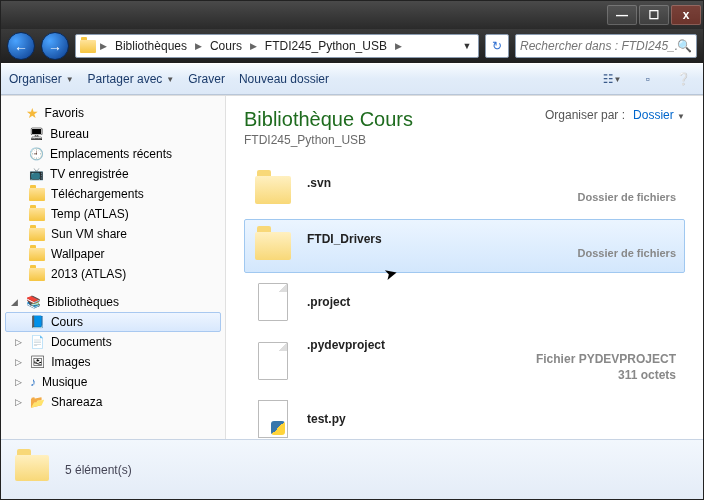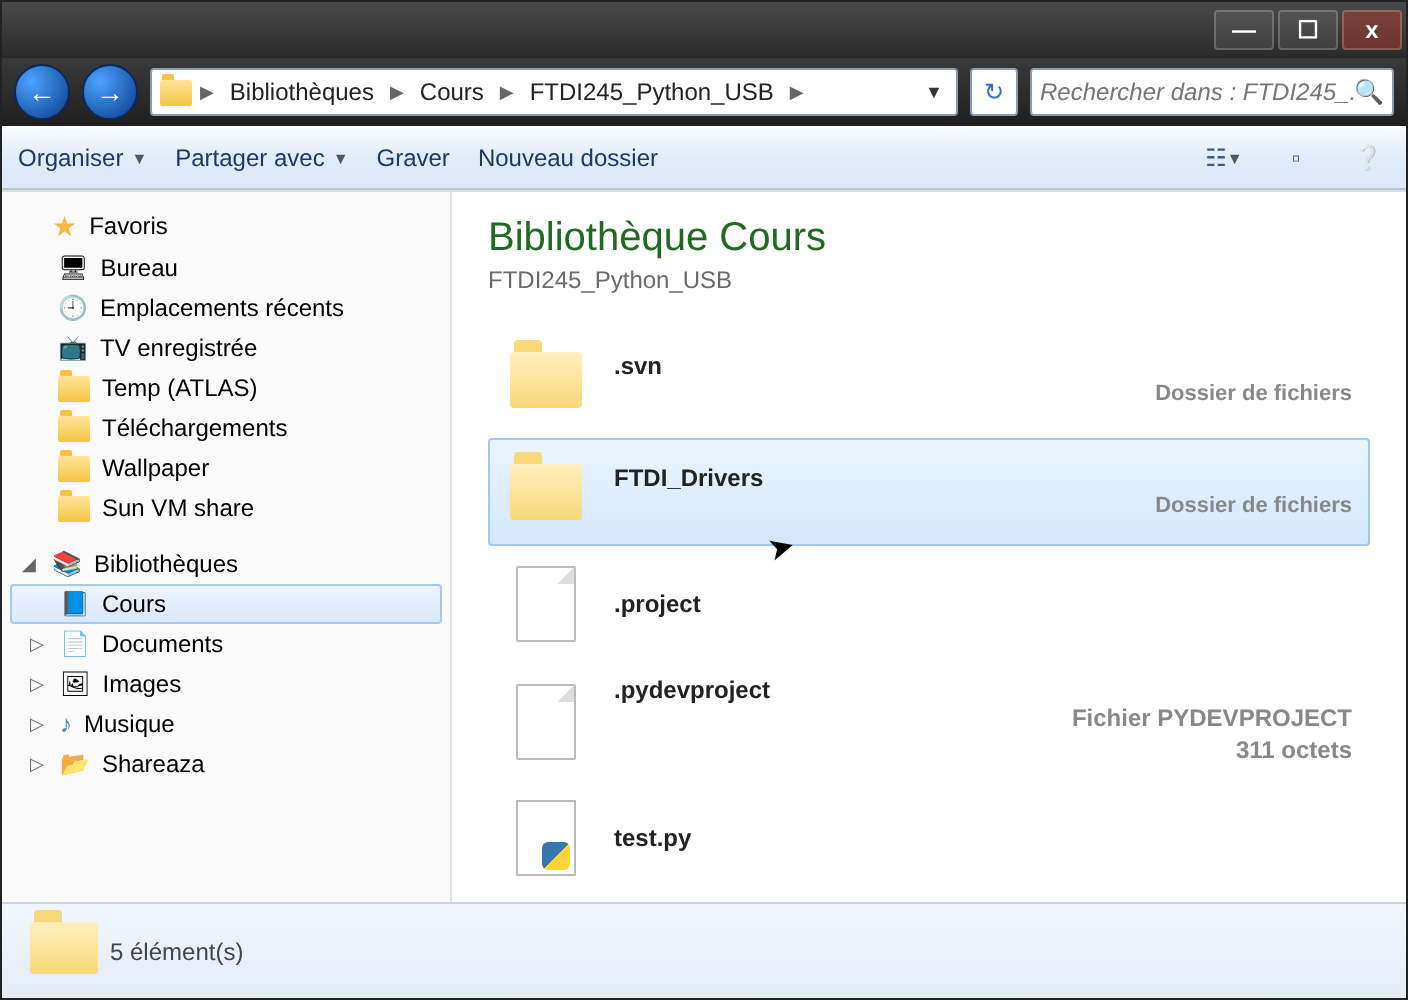--- a/index.html
+++ b/index.html
@@ -41,21 +41,21 @@
 .file-row { display:flex; align-items:center; gap:14px; padding:6px 8px; cursor:pointer; border:1px solid transparent; border-radius:2px; margin-bottom:2px;font-weight:bold;}
 .file-row.sel { background: linear-gradient(rgba(230,242,255,0.8),rgba(200,225,252,0.8)); border:1px solid #a0c8f0;}
 .file-icon { width:40px; height:40px; display:flex; align-items:center; justify-content:center;}
 .big-folder { width:36px; height:28px; background:linear-gradient(#fff0c0,#f8d878); border-radius:2px; position:relative;}
 .big-folder::before{content:''; position:absolute; top:-6px; left:2px; width:14px; height:6px; background:#f8d878; border-radius:2px 2px 0 0;}
 .file-doc { width:30px; height:38px; background:#fff; border:1px solid #bbb; border-radius:1px; position:relative;}
 .file-doc::after { content:''; position:absolute; top:0; right:0; width:8px; height:8px; background:linear-gradient(135deg,transparent 50%,#ddd 50%);}
 .file-meta { flex:1; }
 .file-name { color:#222; font-size:12px;}
 .file-desc { color:#888; font-size:11px; line-height:1.3;text-align:right;}
-.statusbar { height:48px; background: linear-gradient(#f2f7fd,#e4ecf7); border-top:1px solid #c8d4e4; display:flex; align-items:center; padding:0 14px; gap:4px;}
+.statusbar { height:60px; background: linear-gradient(#f2f7fd,#e4ecf7); border-top:1px solid #c8d4e4; display:flex; align-items:center; padding:0 14px; gap:14px;}
 .status-folder { width:36px; height:30px;}
 .status-text { color:#445; font-size:12px;}
 .cursor-arrow { position:absolute; left:158px; top:168px; font-size:16px; color:#000; pointer-events:none; z-index:10; transform: rotate(-15deg);}
 .dd-arrow{ font-size:8px; color:#555;}
 .py-badge{ position:relative; width:30px; height:38px; background:#fff; border:1px solid #bbb;}
 .py-badge::after{content:''; position:absolute; bottom:2px; right:2px; width:14px; height:14px; background:linear-gradient(135deg,#3776ab 50%,#ffd43b 50%); border-radius:3px;}
 </style>
 </head>
 <body>
 
@@ -122,33 +122,37 @@
         <div class="side-item">
             <span>🕘</span>
             <span>Emplacements récents</span>
           </div>
         <div class="side-item">
             <span style="color:#4a9">📺</span>
             <span>TV enregistrée</span>
           </div>
         <div class="side-item">
             <span class="folder-i"></span>
+            <span>Téléchargements</span>
+          </div>
+        <div class="side-item">
+            <span class="folder-i"></span>
             <span>Temp (ATLAS)</span>
           </div>
         <div class="side-item">
             <span class="folder-i"></span>
-            <span>Téléchargements</span>
+            <span>Sun VM share</span>
           </div>
         <div class="side-item">
             <span class="folder-i"></span>
             <span>Wallpaper</span>
           </div>
         <div class="side-item">
             <span class="folder-i"></span>
-            <span>Sun VM share</span>
+            <span>2013 (ATLAS)</span>
           </div>
       </div>
       <div class="side-group">
         <div class="side-head">
           <span class="expander">◢</span>
           <span style="color:#5a8fc8">📚</span>
           <span>Bibliothèques</span>
         </div>
         <div class="side-item sel">
             <span>📘</span>
@@ -176,20 +180,24 @@
           </div>
       </div>
     </div>
 
     <div class="main">
       <div class="lib-head">
         <div>
           <div class="lib-title">Bibliothèque Cours</div>
           <div class="lib-sub">FTDI245_Python_USB</div>
         </div>
+        <div class="org">
+          <span>Organiser par :</span>
+          <a><span>Dossier</span> <span class="dd-arrow">▼</span></a>
+        </div>
       </div>
 
       <div class="file-row">
         <div class="file-icon">
             <div class="big-folder"></div>
           </div>
         <div class="file-meta">
           <div class="file-name">.svn</div>
           <div class="file-desc">Dossier de fichiers</div>
         </div>

